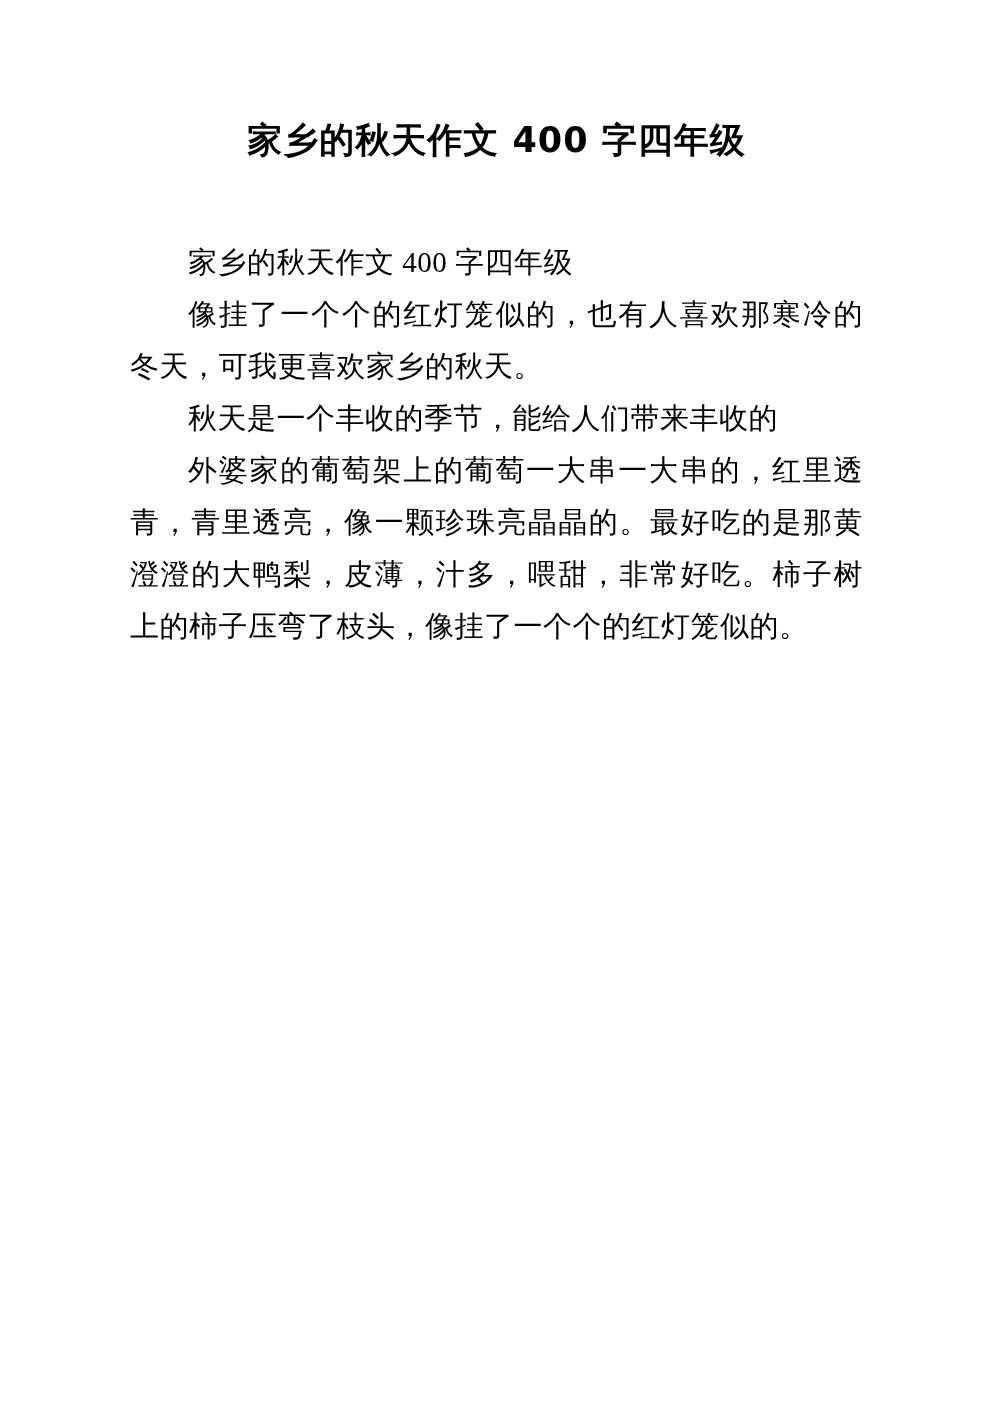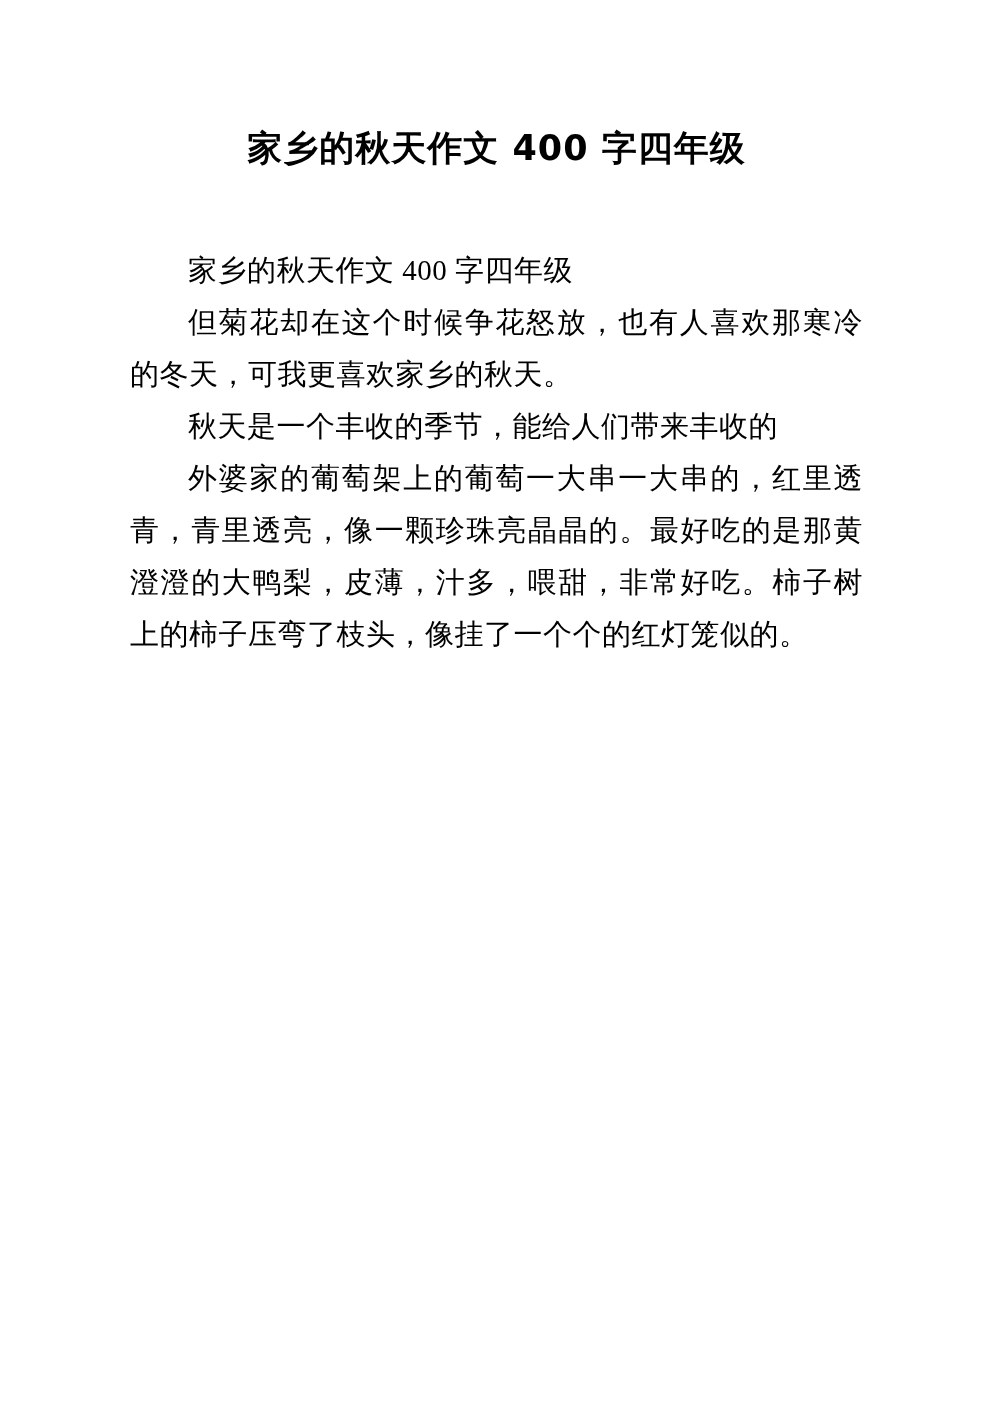--- a/index.html
+++ b/index.html
@@ -11,21 +11,21 @@
     width: 993px;
     height: 1404px;
     font-family: "Liberation Serif", "DejaVu Serif", serif;
     color: #000000;
     overflow: hidden;
   }
   .page {
     width: 993px;
     height: 1404px;
     box-sizing: border-box;
-    padding: 8px 130px;
+    padding: 0 130px;
     position: relative;
   }
   .doc-title {
     text-align: center;
     font-family: "DejaVu Sans", "Liberation Sans", sans-serif;
     font-weight: bold;
     font-size: 35px;
     letter-spacing: 1px;
     margin: 0;
     padding-top: 118px;
@@ -48,18 +48,18 @@
 </style>
 </head>
 <body>
 
 <div class="page">
 
   <h1 class="doc-title">家乡的秋天作文 400 字四年级</h1>
 
   <div class="body-block">
     <p class="para">家乡的秋天作文 400 字四年级</p>
-    <p class="para">但菊花却在这个时候争花怒放，也有人喜欢那寒冷的冬天，可我更喜欢家乡的秋天。</p>
+    <p class="para">像挂了一个个的红灯笼似的，也有人喜欢那寒冷的冬天，可我更喜欢家乡的秋天。</p>
     <p class="para">秋天是一个丰收的季节，能给人们带来丰收的</p>
     <p class="para">外婆家的葡萄架上的葡萄一大串一大串的，红里透青，青里透亮，像一颗珍珠亮晶晶的。最好吃的是那黄澄澄的大鸭梨，皮薄，汁多，喂甜，非常好吃。柿子树上的柿子压弯了枝头，像挂了一个个的红灯笼似的。</p>
   </div>
 
 </div>
 
 </body></html>

